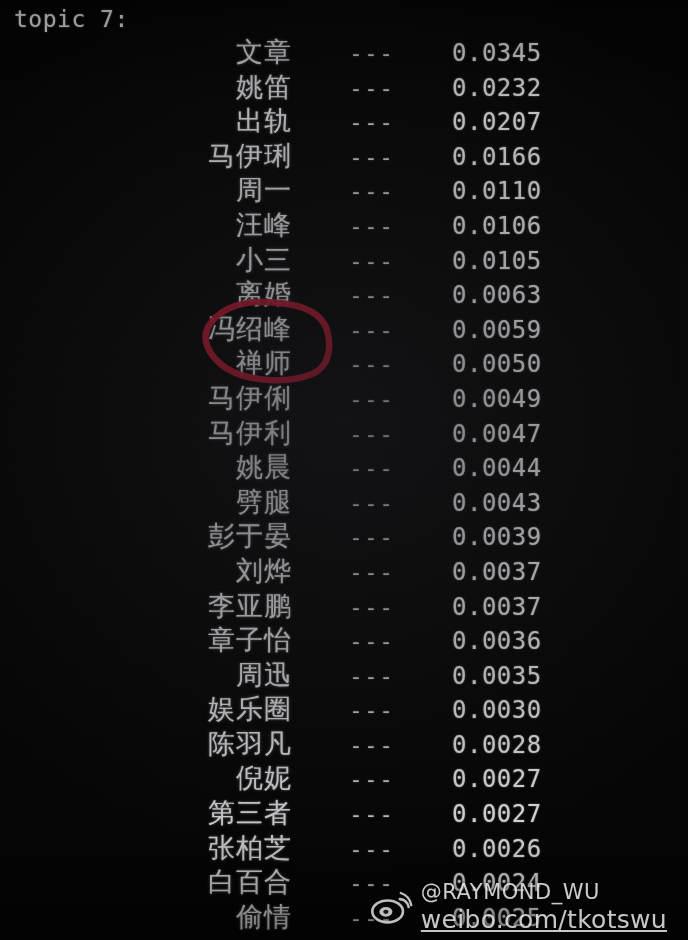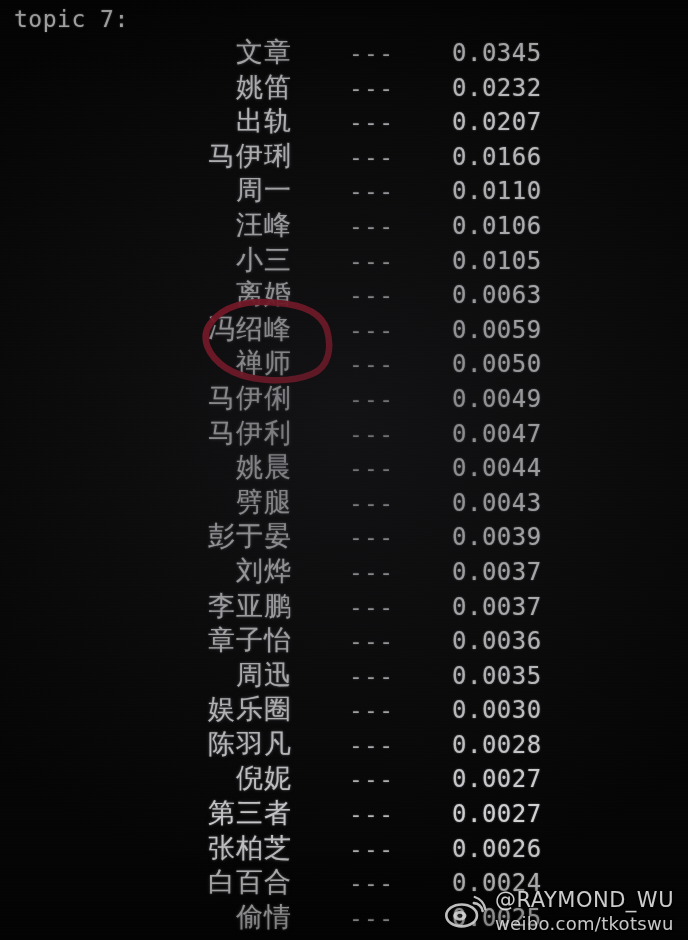--- a/index.html
+++ b/index.html
@@ -97,21 +97,21 @@
     top: 296px;
     width: 140px;
     height: 96px;
     z-index: 4;
     pointer-events: none;
   }
 
   
   #watermark {
     position: absolute;
-    right: 14px;
+    right: 21px;
     bottom: 6px;
     z-index: 7;
     display: flex;
     align-items: center;
     gap: 8px;
     opacity: 0.88;
   }
   #wm-logo {
     width: 42px;
     height: 34px;
@@ -124,25 +124,26 @@
     font-family: "DejaVu Sans", "Liberation Sans", sans-serif;
   }
   .wm-line1 {
     font-size: 21px;
     color: #e8e8e8;
     letter-spacing: 0.5px;
     text-shadow: 0 0 3px rgba(0,0,0,0.9);
     white-space: nowrap;
   }
   .wm-line2 {
-    font-size: 18px;
+    font-size: 25px;
     color: #e2e2e2;
     letter-spacing: 0.3px;
     text-shadow: 0 0 3px rgba(0,0,0,0.9);
     white-space: nowrap;
+    text-decoration: underline;
   }
 </style>
 </head>
 <body>
 
 <div id="screen">
 
   <div id="title">topic 7:</div>
 
   <div id="rows">

